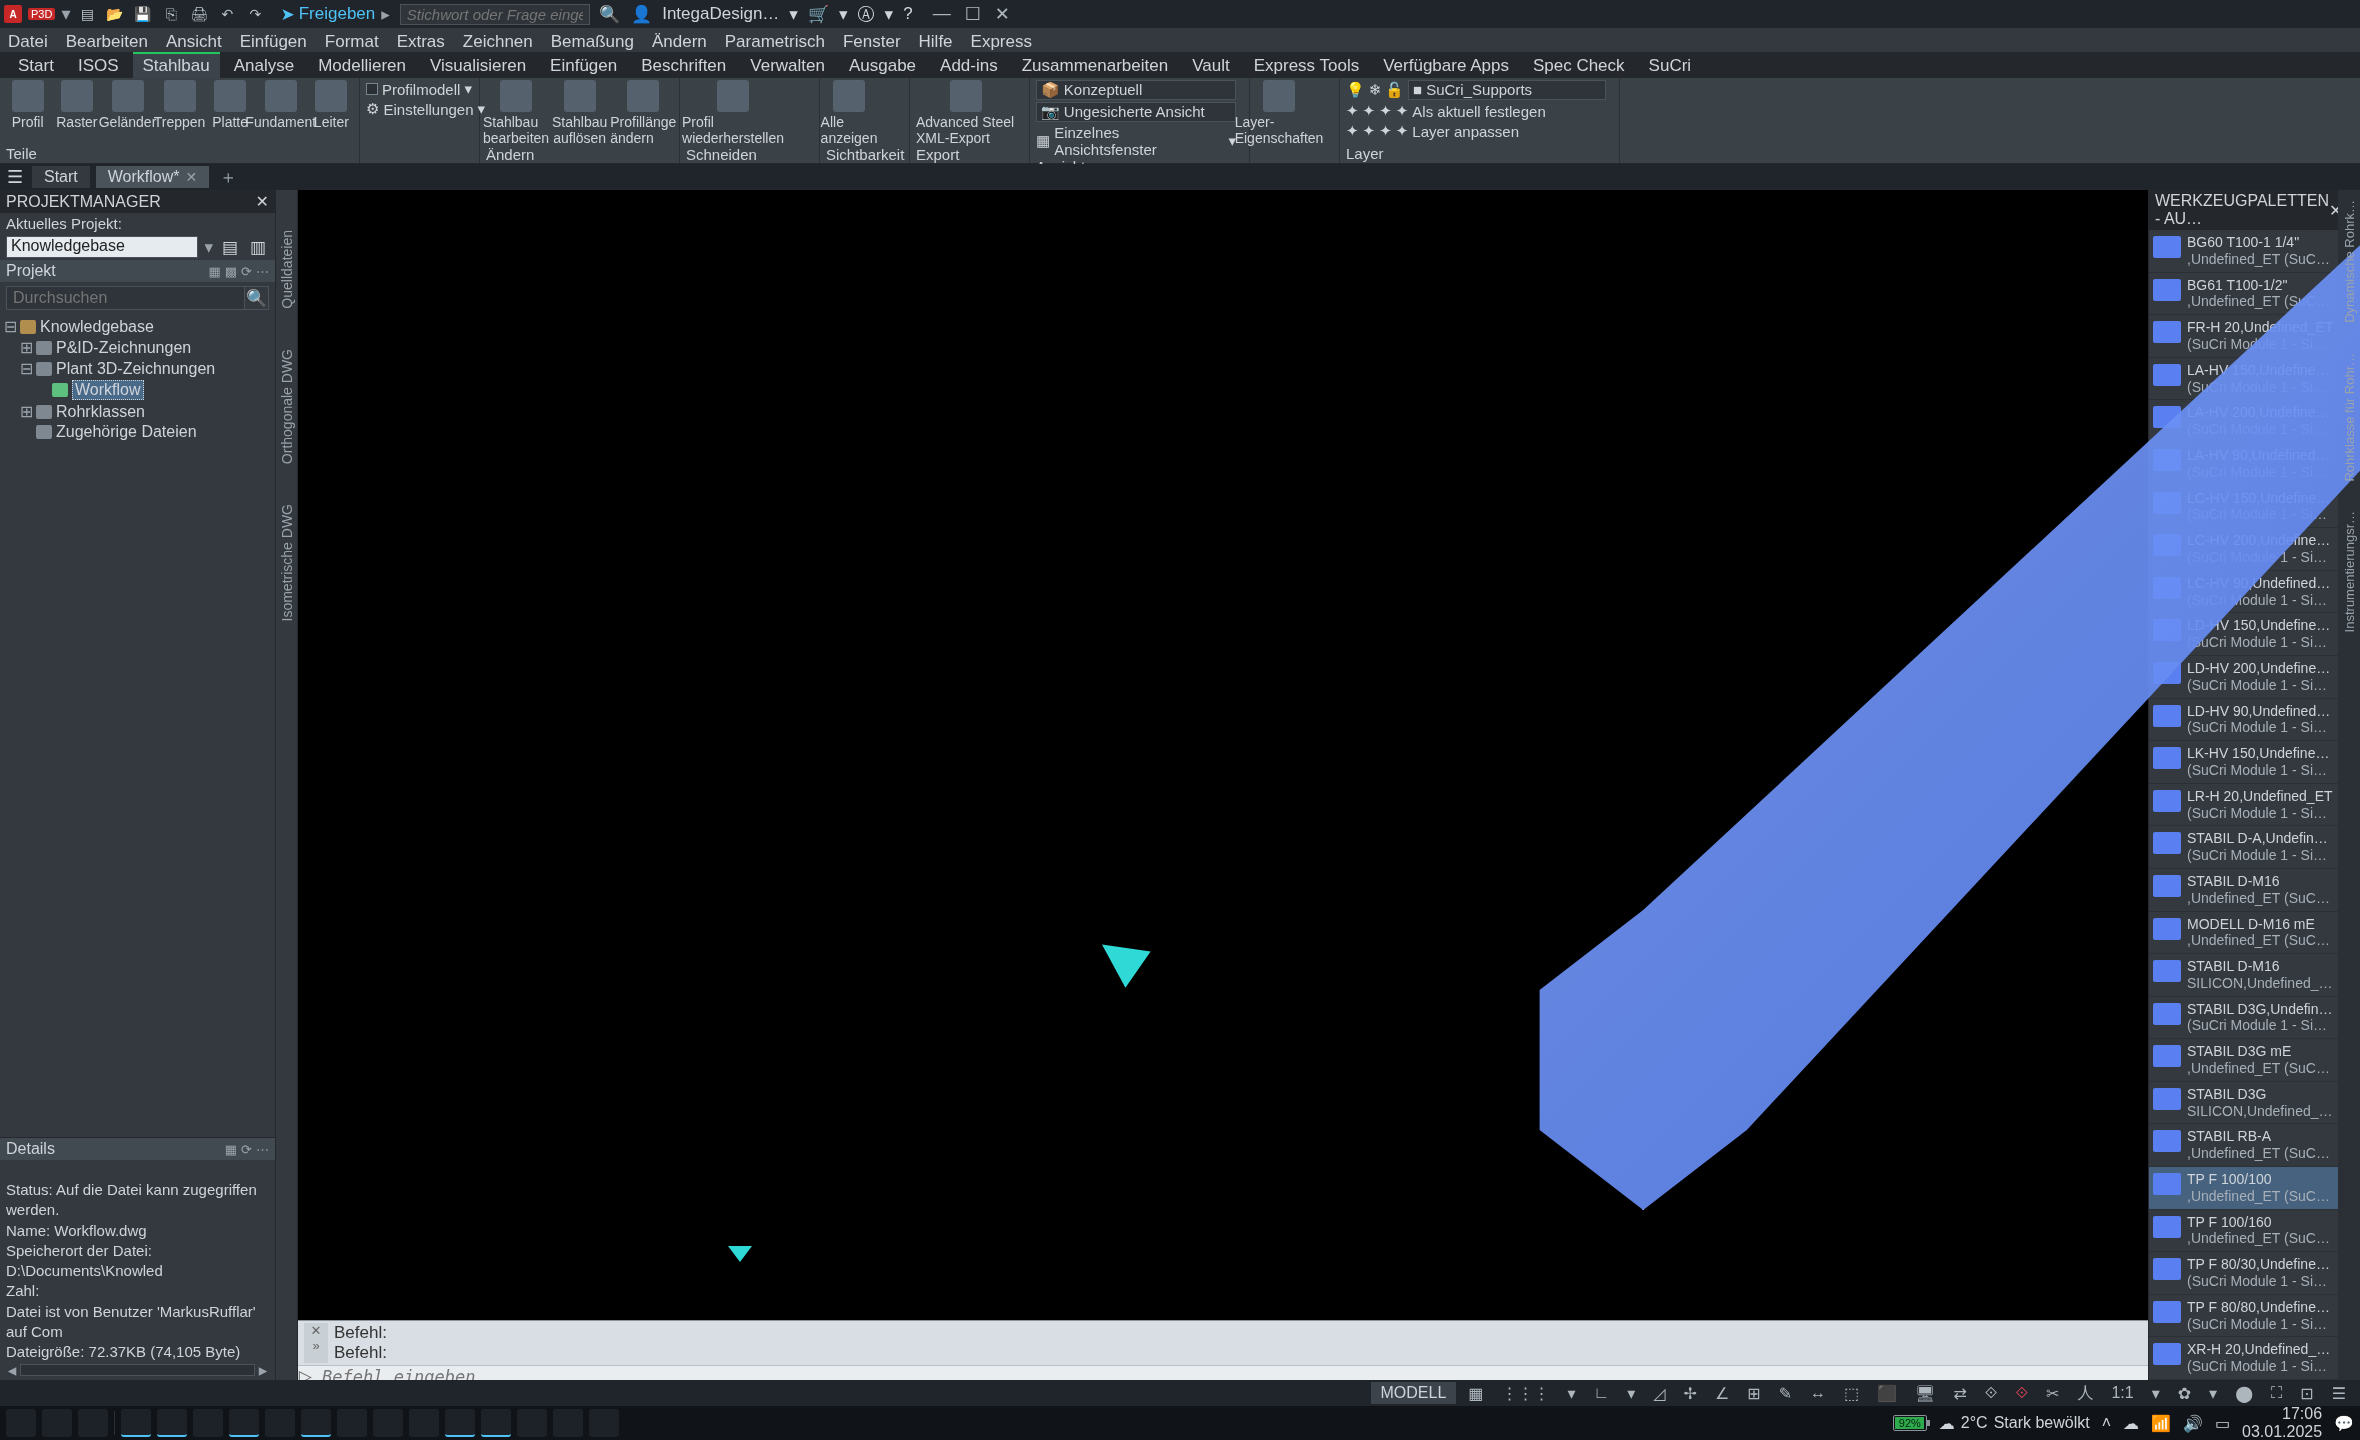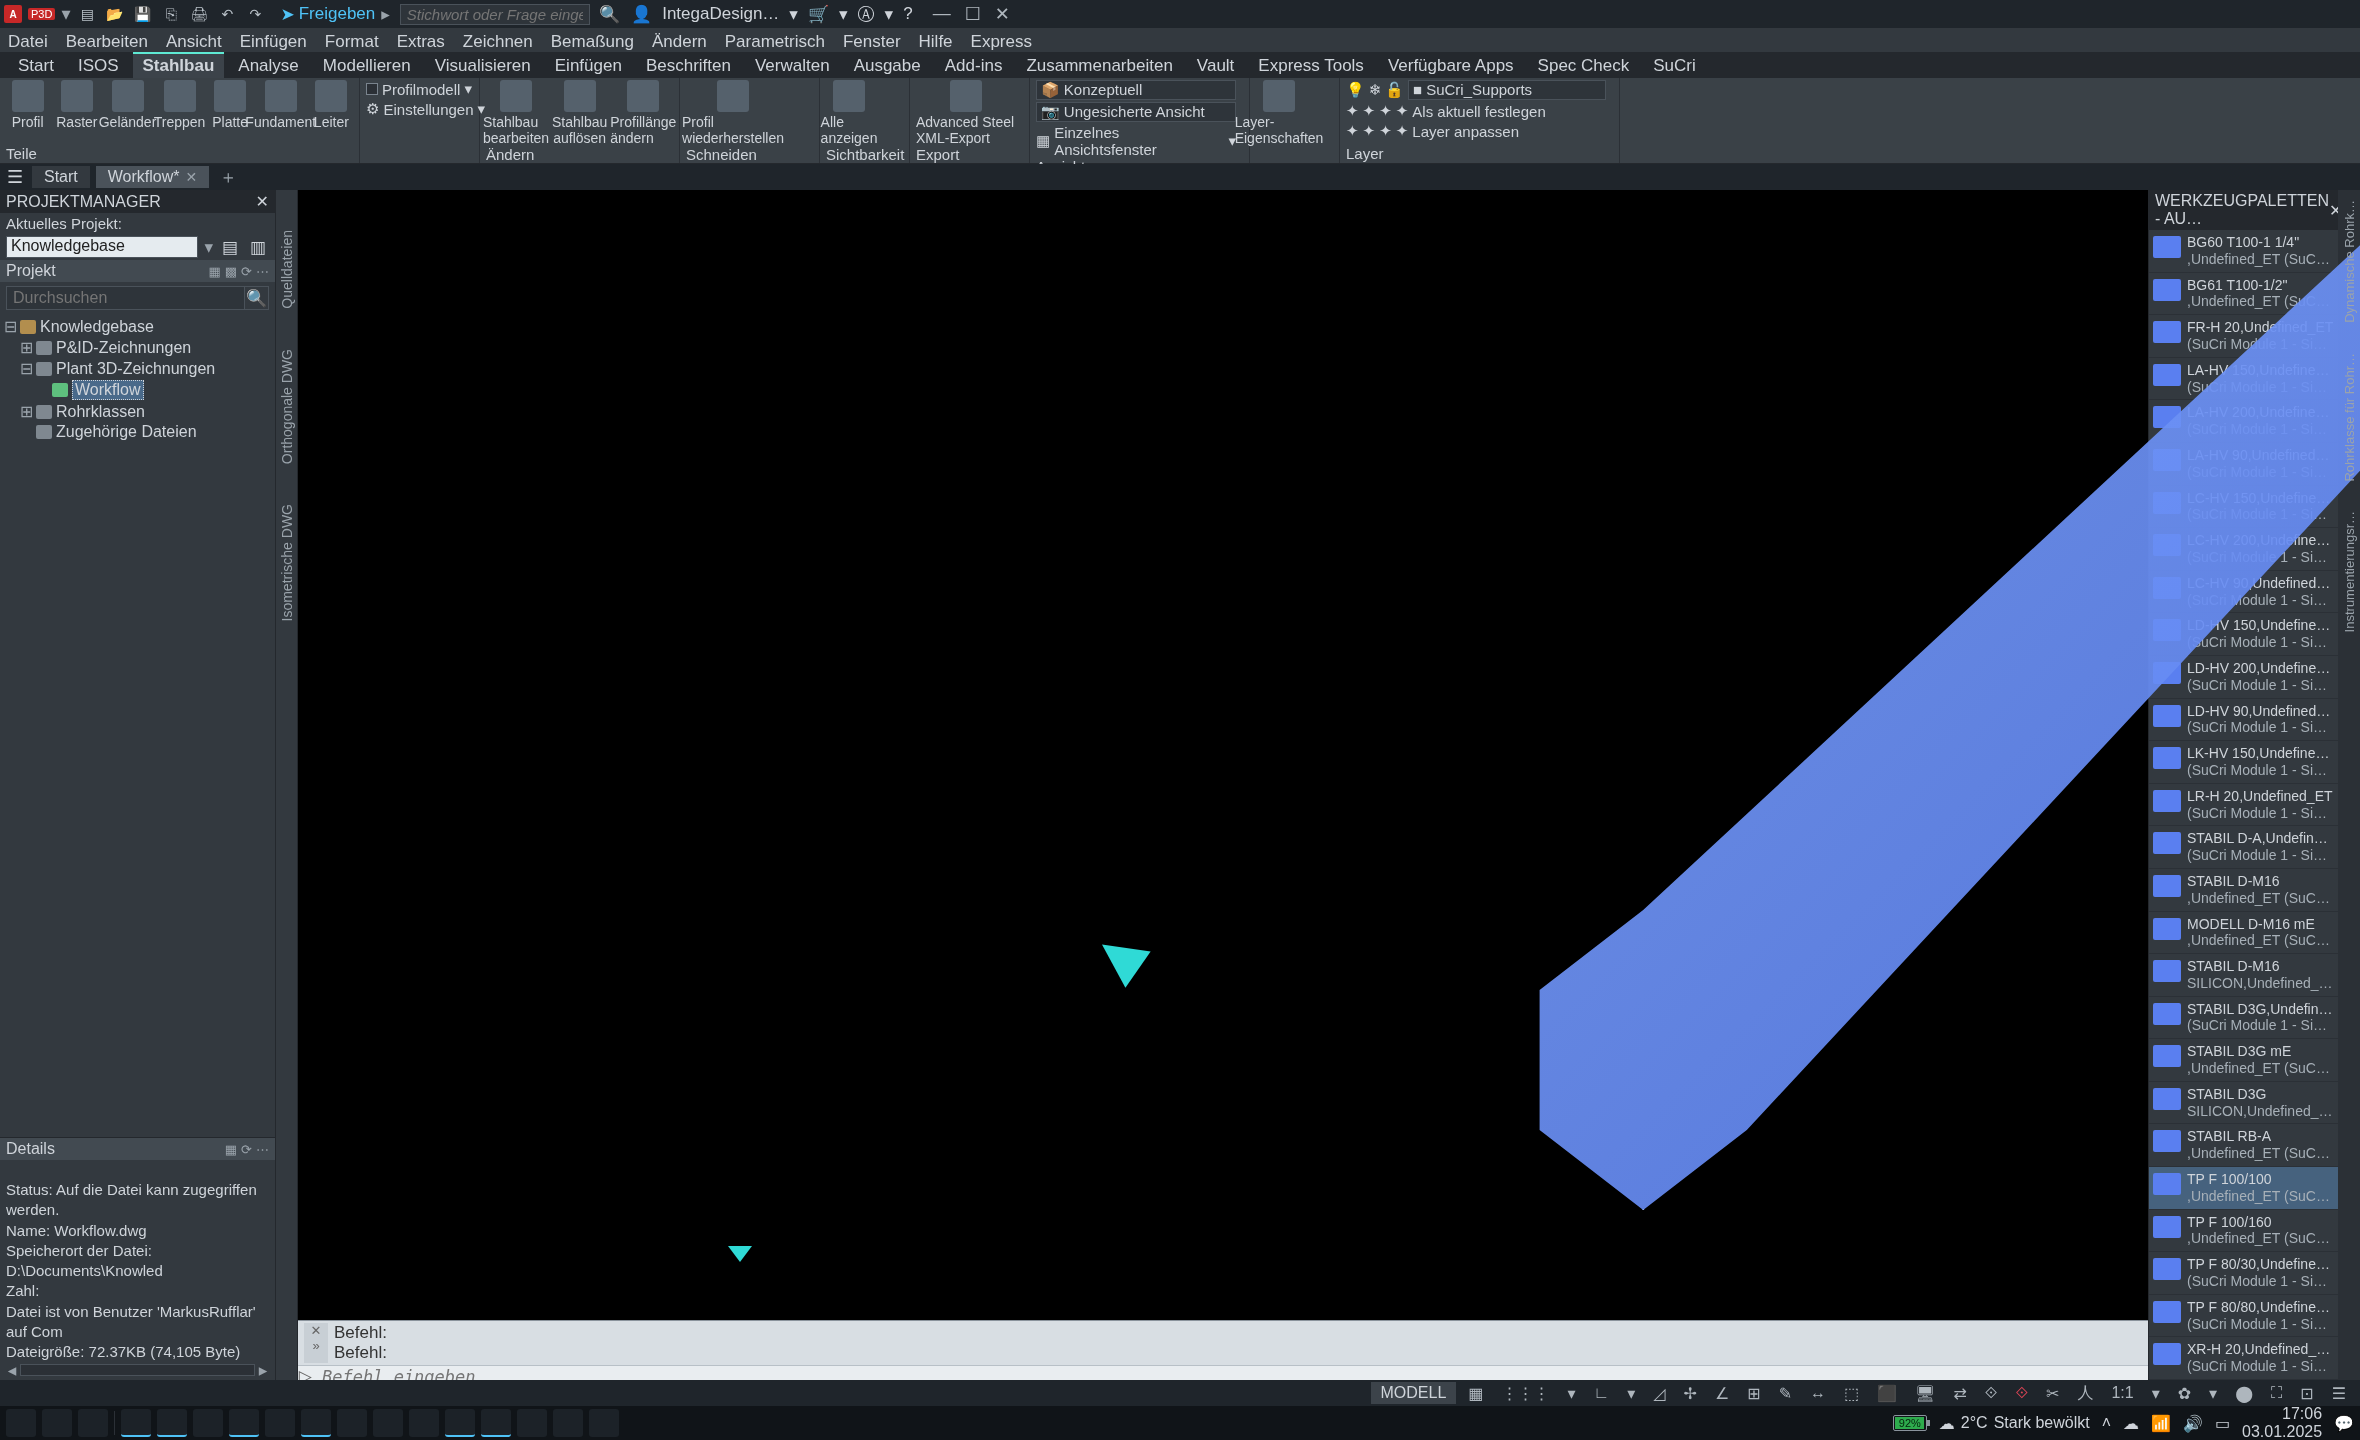--- a/index.html
+++ b/index.html
@@ -12,21 +12,21 @@
 .share { color:#4fc3f7; font-size:17px; margin-left:8px; display:flex; align-items:center; gap:4px;}
 .share .arrow-icon{color:#4fc3f7;}
 .titlecenter { flex:1; text-align:center; font-size:17px; color:#cfd4da; }
 .title-right { display:flex; align-items:center; gap:10px; font-size:17px; }
 .searchbox-tb { background:#2e343a; border:1px solid #4a525a; color:#8a939c; padding:1px 6px; font-size:15px; font-style:italic; width:190px; }
 .winbtns { display:flex; gap:14px; margin-left:10px; }
 .winbtns span{font-size:18px;color:#aeb6bd;}
 .menubar { height:24px; background:#33393f; display:flex; align-items:flex-end; gap:18px; padding:0 8px; font-size:17px; color:#cfd4da; }
 .tabsbar { height:26px; background:#24282d; display:flex; align-items:center; gap:4px; padding:0 8px; font-size:17px; }
 .tabsbar .tab { padding:2px 10px; color:#cfd4da; border-top:2px solid transparent;}
-.tabsbar .tab.active { background:#3c434a; border-top:2px solid #5eead4;font-weight:bold; }
+.tabsbar .tab.active { background:#3c434a; border-top:2px solid #22c55e; }
 .ribbon { height:86px; background:#3a4147; display:flex; border-bottom:1px solid #24282d;}
 .ribbon-group { border-right:1px solid #2b3036; display:flex; flex-direction:column; padding:2px 6px 0 6px;}
 .ribbon-group .tools { flex:1; display:flex; align-items:flex-start; gap:6px; }
 .ribbon-group .label { height:18px; font-size:15px; text-align:left; color:#cfd4da; }
 .big-btn { width:46px; display:flex; flex-direction:column; align-items:center; gap:2px; font-size:14px; color:#cfd4da; }
 .big-btn .bicon { width:32px; height:32px; background:#55616c; border-radius:3px;}
 .vstack{display:flex;flex-direction:column;gap:2px;font-size:15px;}
 .vstack .row{display:flex;align-items:center;gap:4px;}
 .chk{width:12px;height:12px;border:1px solid #7a848e;background:#2b3036;}
 .ribbon select,.ribbon .combo{background:#2e343a;border:1px solid #4a525a;color:#cfd4da;font-size:15px;height:20px;padding:0 4px;}

